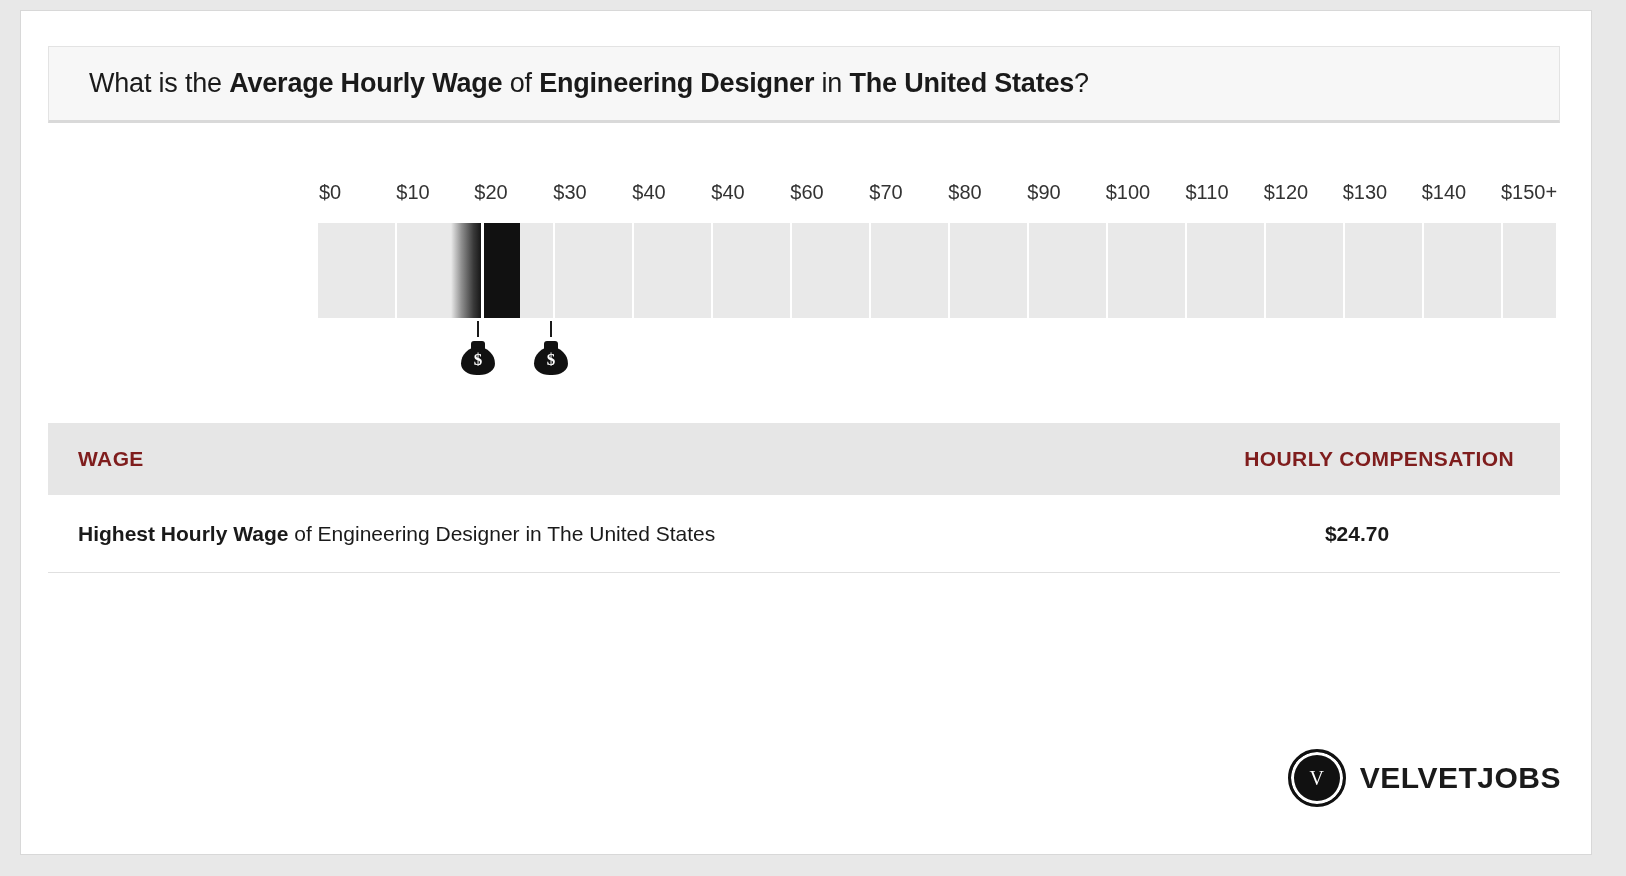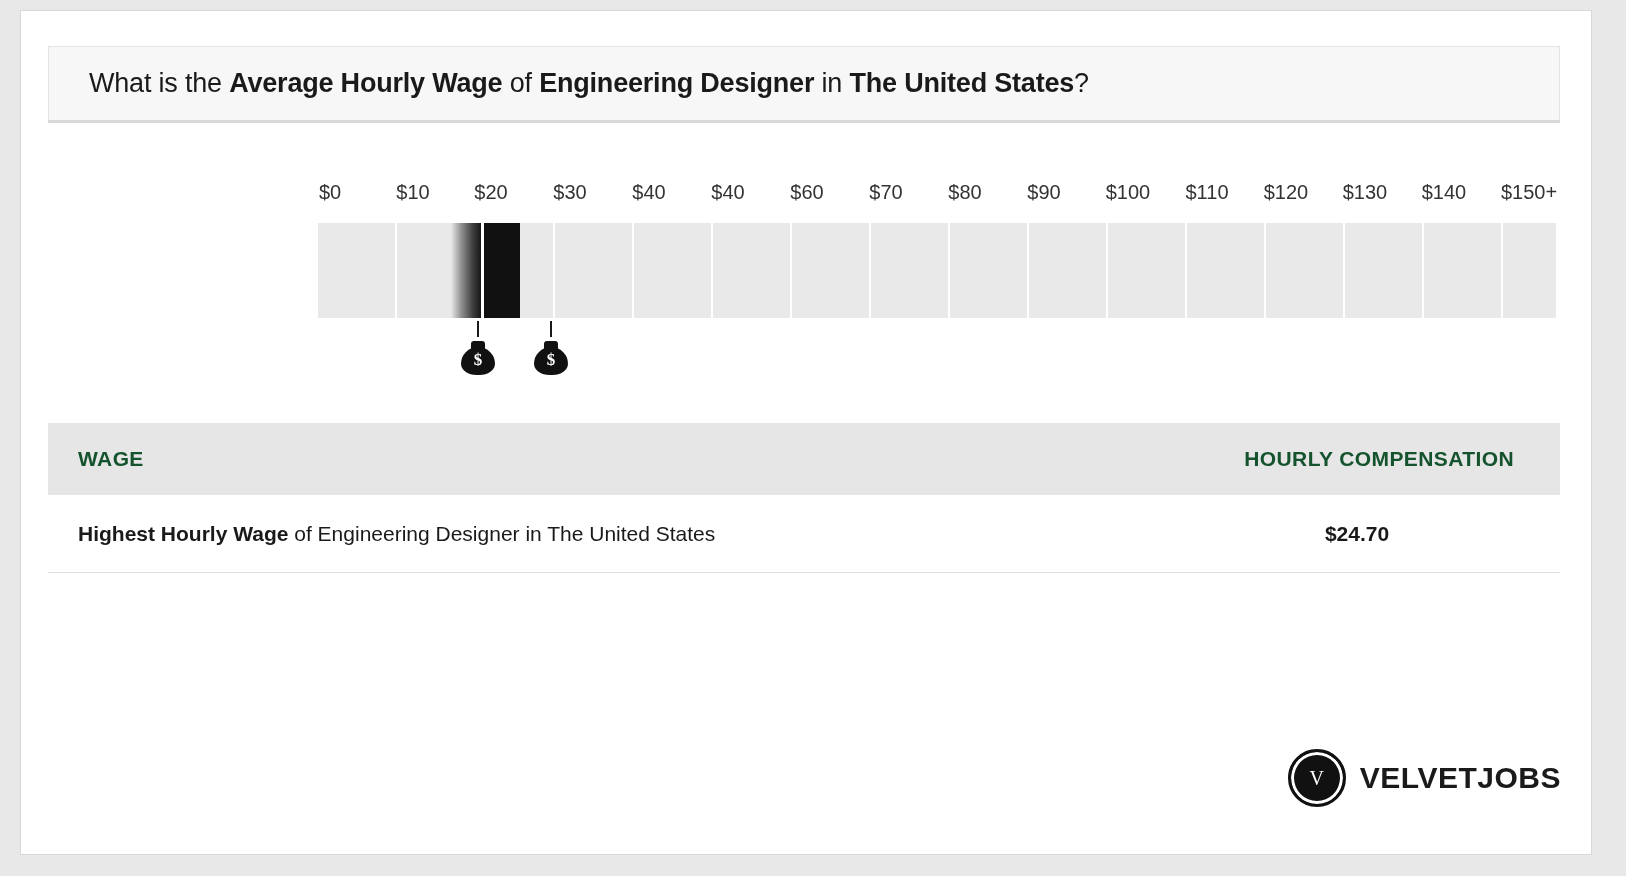--- a/index.html
+++ b/index.html
@@ -181,21 +181,21 @@
     top: 412px;
     width: 1512px;
     border-collapse: collapse;
     table-layout: fixed;
   }
   .wage-table th {
     background: #e6e6e6;
     height: 70px;
     font-size: 21px;
     font-weight: 700;
-    color: #14532d;
+    color: #7f1d1d;
     letter-spacing: 0.4px;
     margin-left: 10px;
   }
   .th-wage { text-align: left; padding-left: 30px; }
   .th-comp { text-align: right; padding-right: 46px; width: 330px; }
   .wage-table td {
     height: 75px;
     font-size: 21px;
     color: #1a1a1a;
     border-bottom: 1px solid #e0e0e0;

